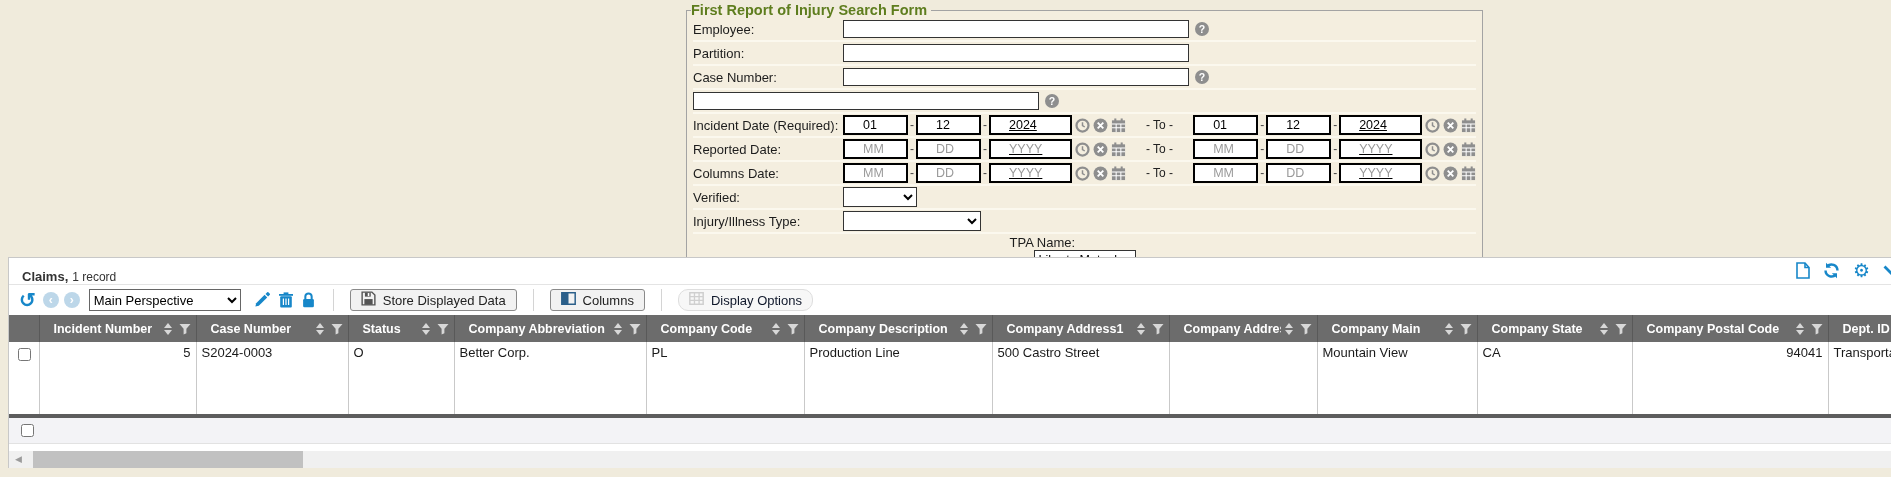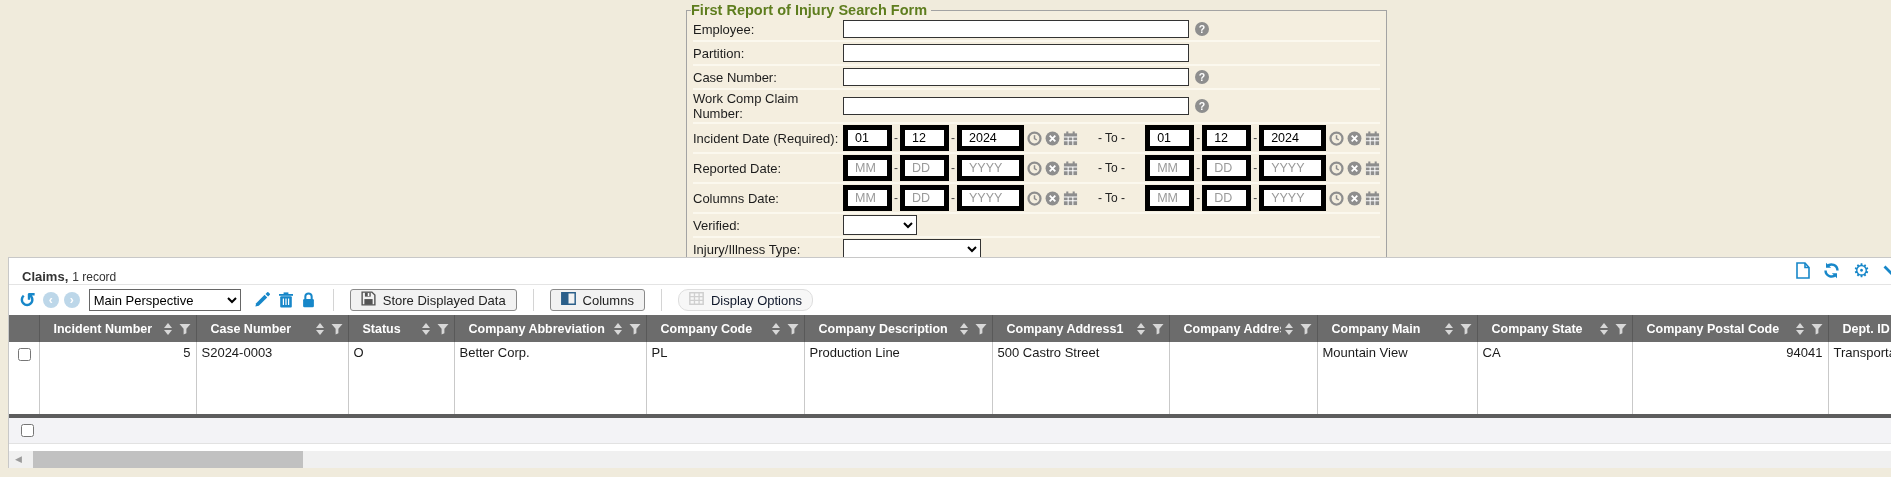--- a/index.html
+++ b/index.html
@@ -13,24 +13,24 @@
   fieldset.sform{border:1px solid #a3a3a3;background:#f4eedf;margin:0;padding:0 6px 4px 6px;}
   fieldset.sform legend{font-weight:bold;font-size:14.5px;color:#5e7d1e;padding:0 4px 0 0;margin-left:-2px;}
   .frow{display:flex;align-items:center;min-height:20px;border-bottom:2px solid #fbf8ee;padding:1px 0;}
   .frow:last-child{border-bottom:none;flex-direction:column;}
   .frow > label{width:150px;flex-shrink:0;color:#1c1c1c;}
   .fval{display:flex;align-items:center;flex:1;}
   .tin{width:340px;height:14px;border:1px solid #333;background:#fff;padding:1px 2px;
        font:12px "Liberation Sans",sans-serif;}
   .help{width:14px;height:14px;border-radius:50%;background:#8e8e8e;color:#fff;font-size:10.5px;
         font-weight:bold;display:inline-flex;align-items:center;justify-content:center;margin-left:6px;flex-shrink:0;}
-  .din{height:14px;border:5px solid #000000;background:#fff;padding:1px 7px;
+  .din{height:14px;border:2px solid #000000;background:#fff;padding:1px 18px;
        font:12.5px "Liberation Sans",sans-serif;}
   .din::placeholder{color:#9a9a9a;}
-  .din.mm,.din.dd{width:25px;} .din.yy{width:43px;}
+  .din.mm,.din.dd{width:25px;} .din.yy{width:43px;text-decoration:underline;}
   .dash{color:#444;margin:0 2px;font-size:12px;}
   .tosep{margin:0 20px;font-size:12px;color:#222;white-space:nowrap;}
   .dicon{display:inline-flex;margin-left:3px;cursor:pointer;}
   .dicon svg{display:block;}
   select.fsel{height:20px;border:1px solid #333;background:#fff;font:12.5px "Liberation Sans",sans-serif;}
   .sel-narrow{width:74px;} .sel-wide{width:138px;} .sel-tpa{width:102px;}
   .btnrow{text-align:center;margin-top:3px;}
   .btn{border:1px solid #2a2a2a;background:#f4f4f4;border-radius:3px;padding:1px 9px;margin:0 2px;
        font:13px "Liberation Sans",sans-serif;color:#111;}
   
@@ -100,21 +100,20 @@
 
     <div class="frow">
       <label>Case Number:</label>
       <div class="fval">
         <input type="text" class="tin" value="" style="">
         <span class="help">?</span>
       </div>
     </div>
 
     <div class="frow">
-      <label>Work Comp Claim Number:</label>
       <div class="fval">
         <input type="text" class="tin" value="" style="">
         <span class="help">?</span>
       </div>
     </div>
 
     <div class="frow">
       <label>Incident Date (Required):</label>
       <div class="fval">
         <input class="din mm" value="01" style="">

